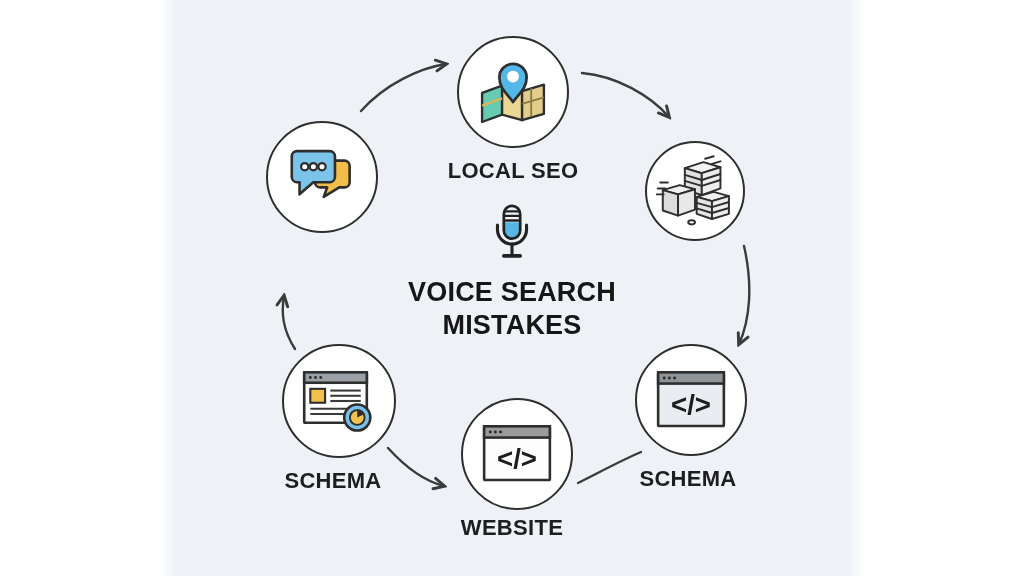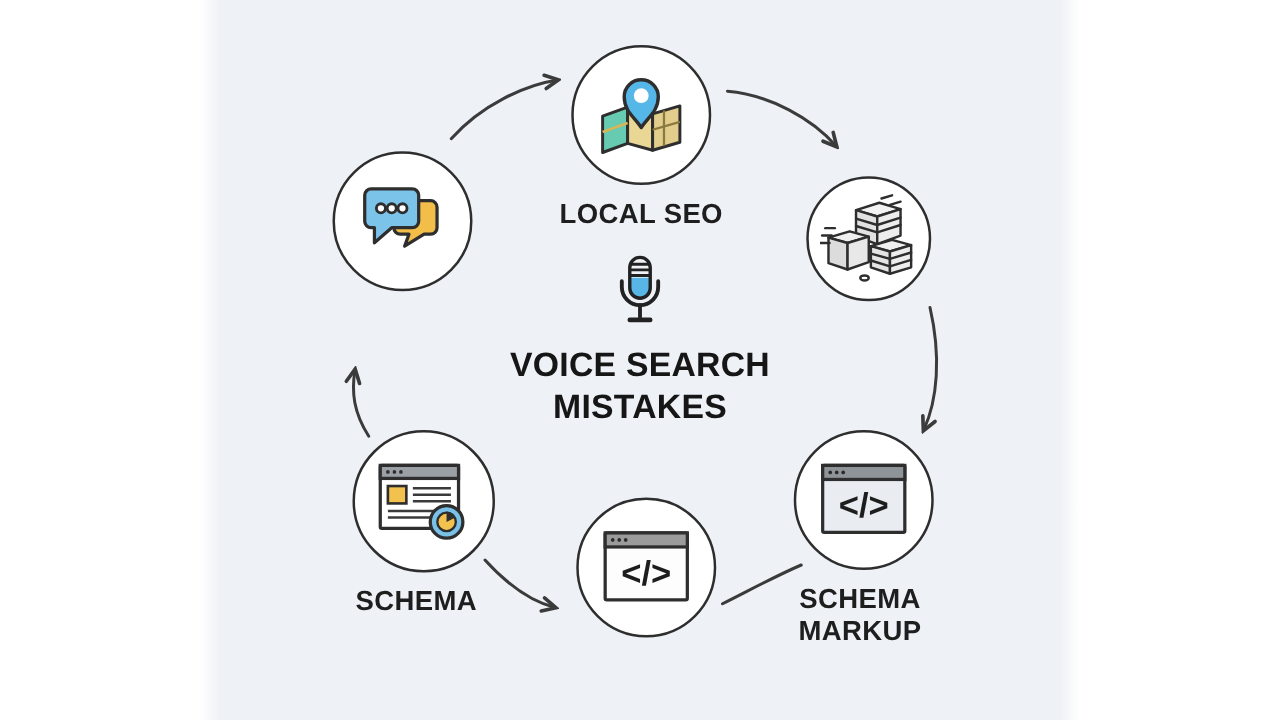--- a/index.html
+++ b/index.html
@@ -159,34 +159,36 @@
   <div class="node" style="left:461px;top:398px;width:112px;height:112px;">
     <svg width="80" height="64" viewBox="0 0 92 74">
       <rect x="8" y="5" width="76" height="62" rx="1.5" fill="#fdfdfe" stroke="#2e2e2e" stroke-width="3"></rect>
       <rect x="8" y="5" width="76" height="13" fill="#9b9b9b" stroke="#2e2e2e" stroke-width="3"></rect>
       <circle cx="15" cy="11.5" r="1.7" fill="#2a2a2a"></circle>
         <circle cx="21" cy="11.5" r="1.7" fill="#2a2a2a"></circle>
         <circle cx="27" cy="11.5" r="1.7" fill="#2a2a2a"></circle>
       <text x="46" y="53" text-anchor="middle" font-size="32" class="code-glyph" fill="#1d1d1d">&lt;/&gt;</text>
     </svg>
   </div>
+  <div class="label" style="left:402px;top:515px;width:220px;">
+    <span>WEBSITE</span>
+  </div>
 
   <div class="node" style="left:635px;top:344px;width:112px;height:112px;">
     <svg width="80" height="64" viewBox="0 0 92 74">
       <rect x="8" y="5" width="76" height="62" rx="1.5" fill="#e9edf1" stroke="#2e2e2e" stroke-width="3"></rect>
       <rect x="8" y="5" width="76" height="13" fill="#8f9499" stroke="#2e2e2e" stroke-width="3"></rect>
       <circle cx="15" cy="11.5" r="1.7" fill="#2a2a2a"></circle>
         <circle cx="21" cy="11.5" r="1.7" fill="#2a2a2a"></circle>
         <circle cx="27" cy="11.5" r="1.7" fill="#2a2a2a"></circle>
       <text x="46" y="53" text-anchor="middle" font-size="32" class="code-glyph" fill="#1d1d1d">&lt;/&gt;</text>
     </svg>
   </div>
   <div class="label" style="left:578px;top:466px;width:220px;">
     <span>SCHEMA</span>
-    <span>MARKUP</span>
   </div>
 
   <div class="mic">
     <svg width="40" height="66" viewBox="0 0 44 70">
       <defs>
           <clipPath id="micclip">
             <rect x="13" y="3" width="18" height="36" rx="9"></rect>
           </clipPath>
         </defs>
       <path d="M13,21 H31 V30 A9,9 0 0 1 13,30 Z" fill="#58b6e6"></path>

